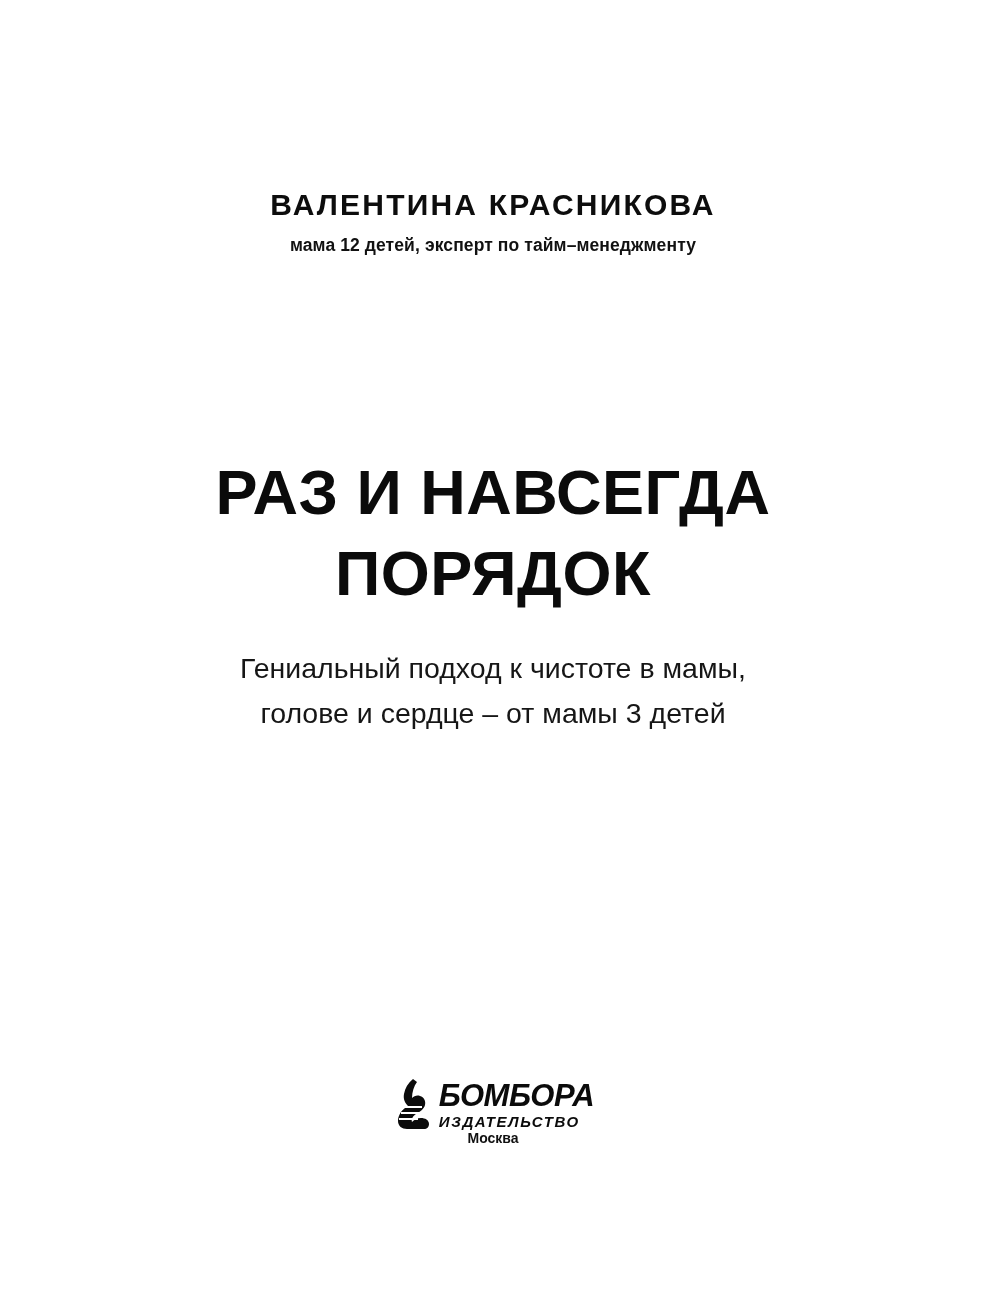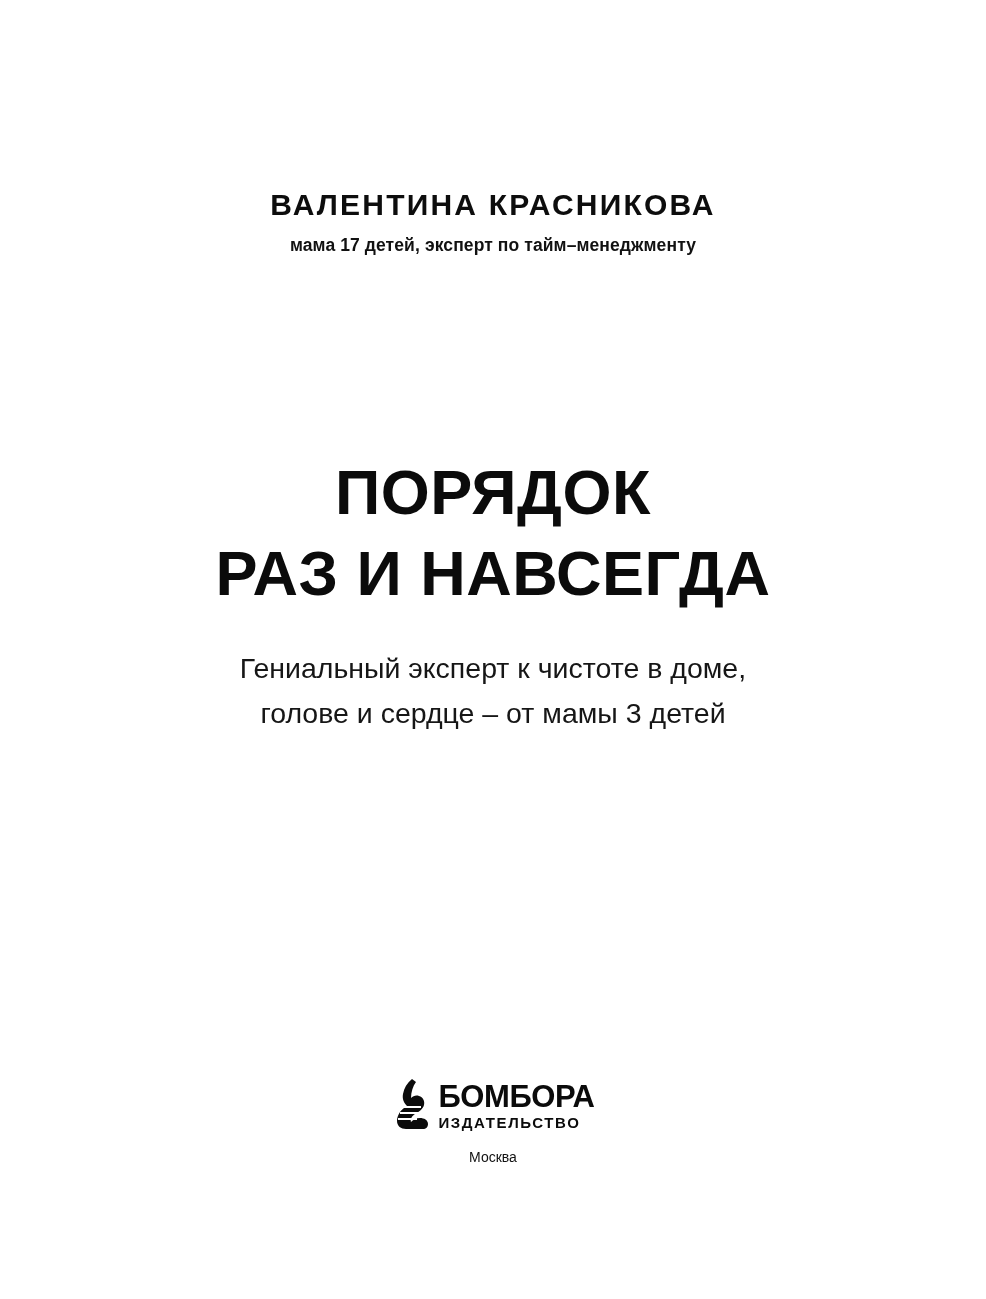--- a/index.html
+++ b/index.html
@@ -79,23 +79,24 @@
   
   .publisher-block {
     position: absolute;
     top: 1078px;
     left: 0;
     width: 100%;
     text-align: center;
   }
   .publisher-row {
     display: flex;
-    align-items: flex-end;
+    align-items: center;
     justify-content: center;
     gap: 9px;
+    font-style: italic;
   }
   .publisher-logo {
     width: 38px;
     height: 52px;
     display: block;
   }
   .publisher-text {
     text-align: left;
     line-height: 1;
   }
@@ -108,43 +109,42 @@
   }
   .publisher-sub {
     font-size: 15px;
     font-weight: bold;
     letter-spacing: 1.6px;
     color: #0b0b0b;
     display: block;
     margin-top: 3px;
   }
   .publisher-city {
-    margin-top: 19px;
     font-size: 14px;
-    font-weight: normal;
+    font-weight: bold;
     color: #111111;
   }
 </style>
 </head>
 <body>
 
 <div class="page">
 
   <div class="author-block">
     <div class="author-name">ВАЛЕНТИНА КРАСНИКОВА</div>
-    <div class="author-tagline">мама 17 детей, эксперт по тайм–менеджменту</div>
+    <div class="author-tagline">мама 12 детей, эксперт по тайм–менеджменту</div>
   </div>
 
   <div class="title-block">
+    <div class="title-line">РАЗ И НАВСЕГДА</div>
     <div class="title-line">ПОРЯДОК</div>
-    <div class="title-line">РАЗ И НАВСЕГДА</div>
   </div>
 
   <div class="subtitle-block">
-    <div class="subtitle-line">Гениальный эксперт к чистоте в доме,</div>
+    <div class="subtitle-line">Гениальный подход к чистоте в мамы,</div>
     <div class="subtitle-line">голове и сердце – от мамы 3 детей</div>
   </div>
 
   <div class="publisher-block">
     <div class="publisher-row">
       <span class="publisher-logo">
         <svg viewBox="0 0 38 52" width="38" height="52" xmlns="http://www.w3.org/2000/svg">
           <path d="M21 1 C16 5 13 10 12 16 C11 21 13 25 16 28 L13 30 C9 33 6 38 6 43 C6 48 10 51 15 51 L32 51 C35 51 37 49 37 46 C37 42 33 40 29 40 C25 40 22 42 20 44 C19 41 21 38 24 36 C28 34 32 31 33 27 C34 23 32 19 28 18 C25 17 22 18 20 20 C20 14 22 8 25 4 Z" fill="#0b0b0b"></path>
           <path d="M9 34 L28 34 L28 36 L9 36 Z" fill="#ffffff"></path>
           <path d="M11 28 L30 28 L30 30 L11 30 Z" fill="#ffffff"></path>

